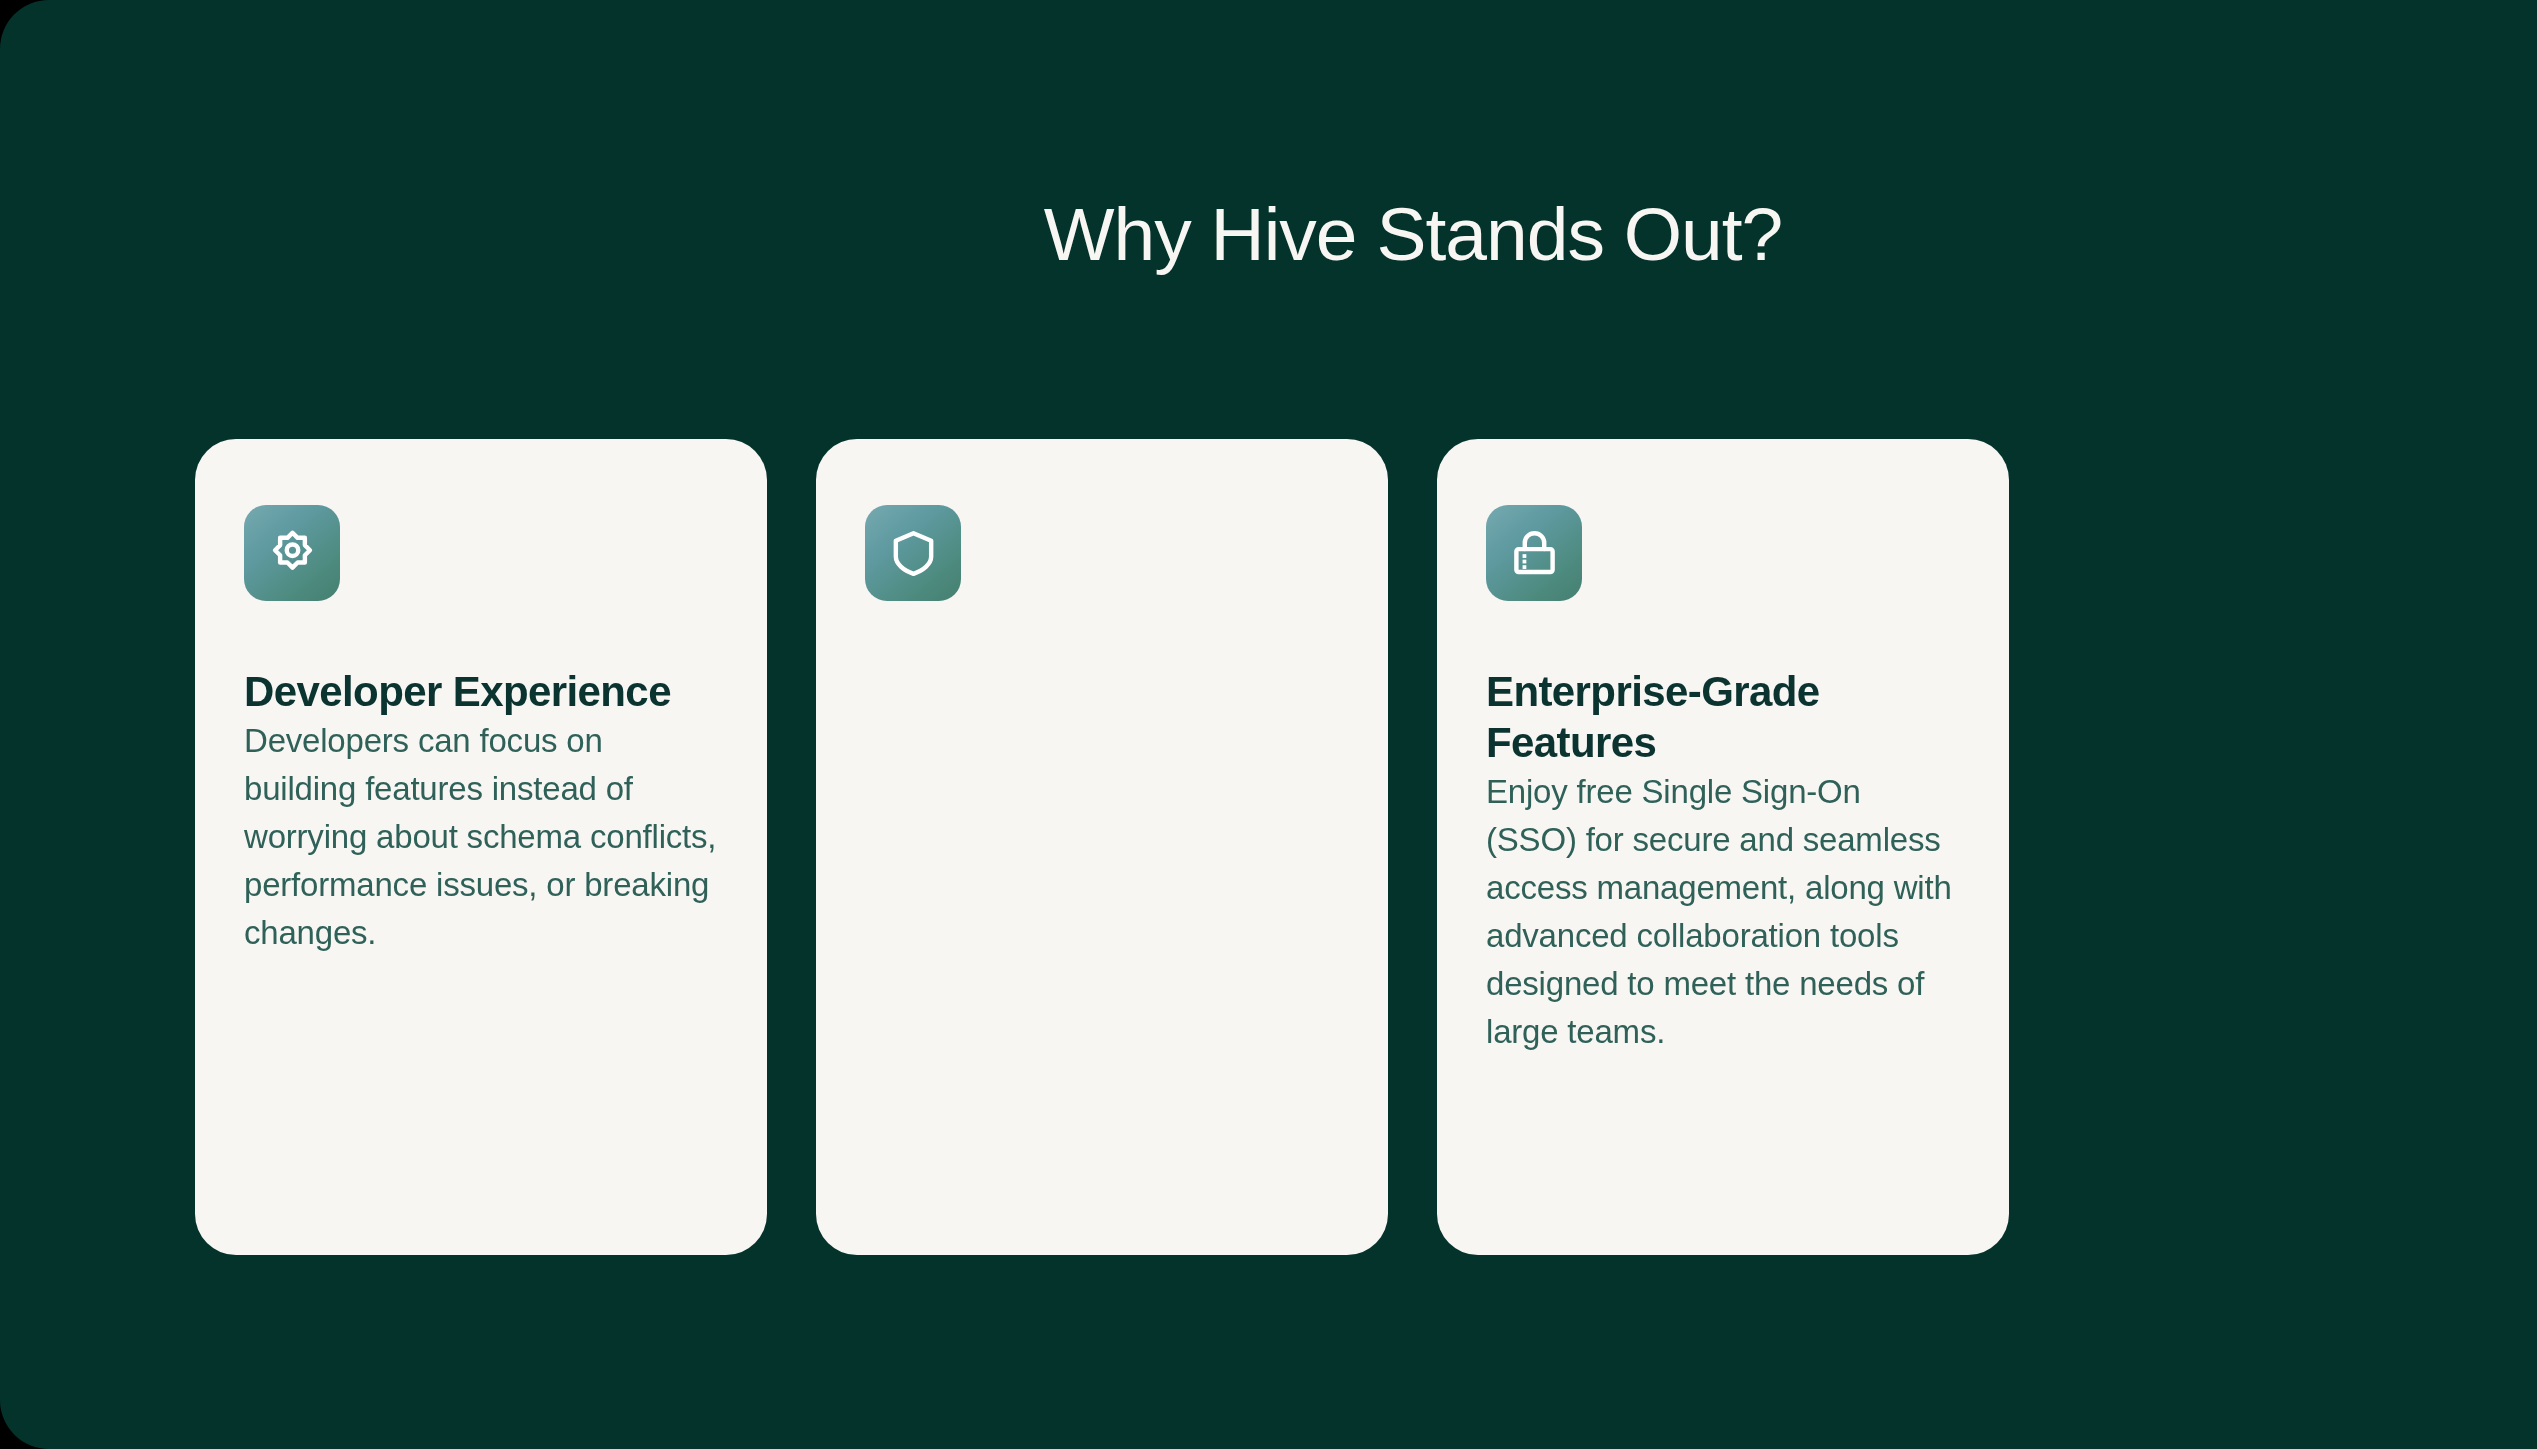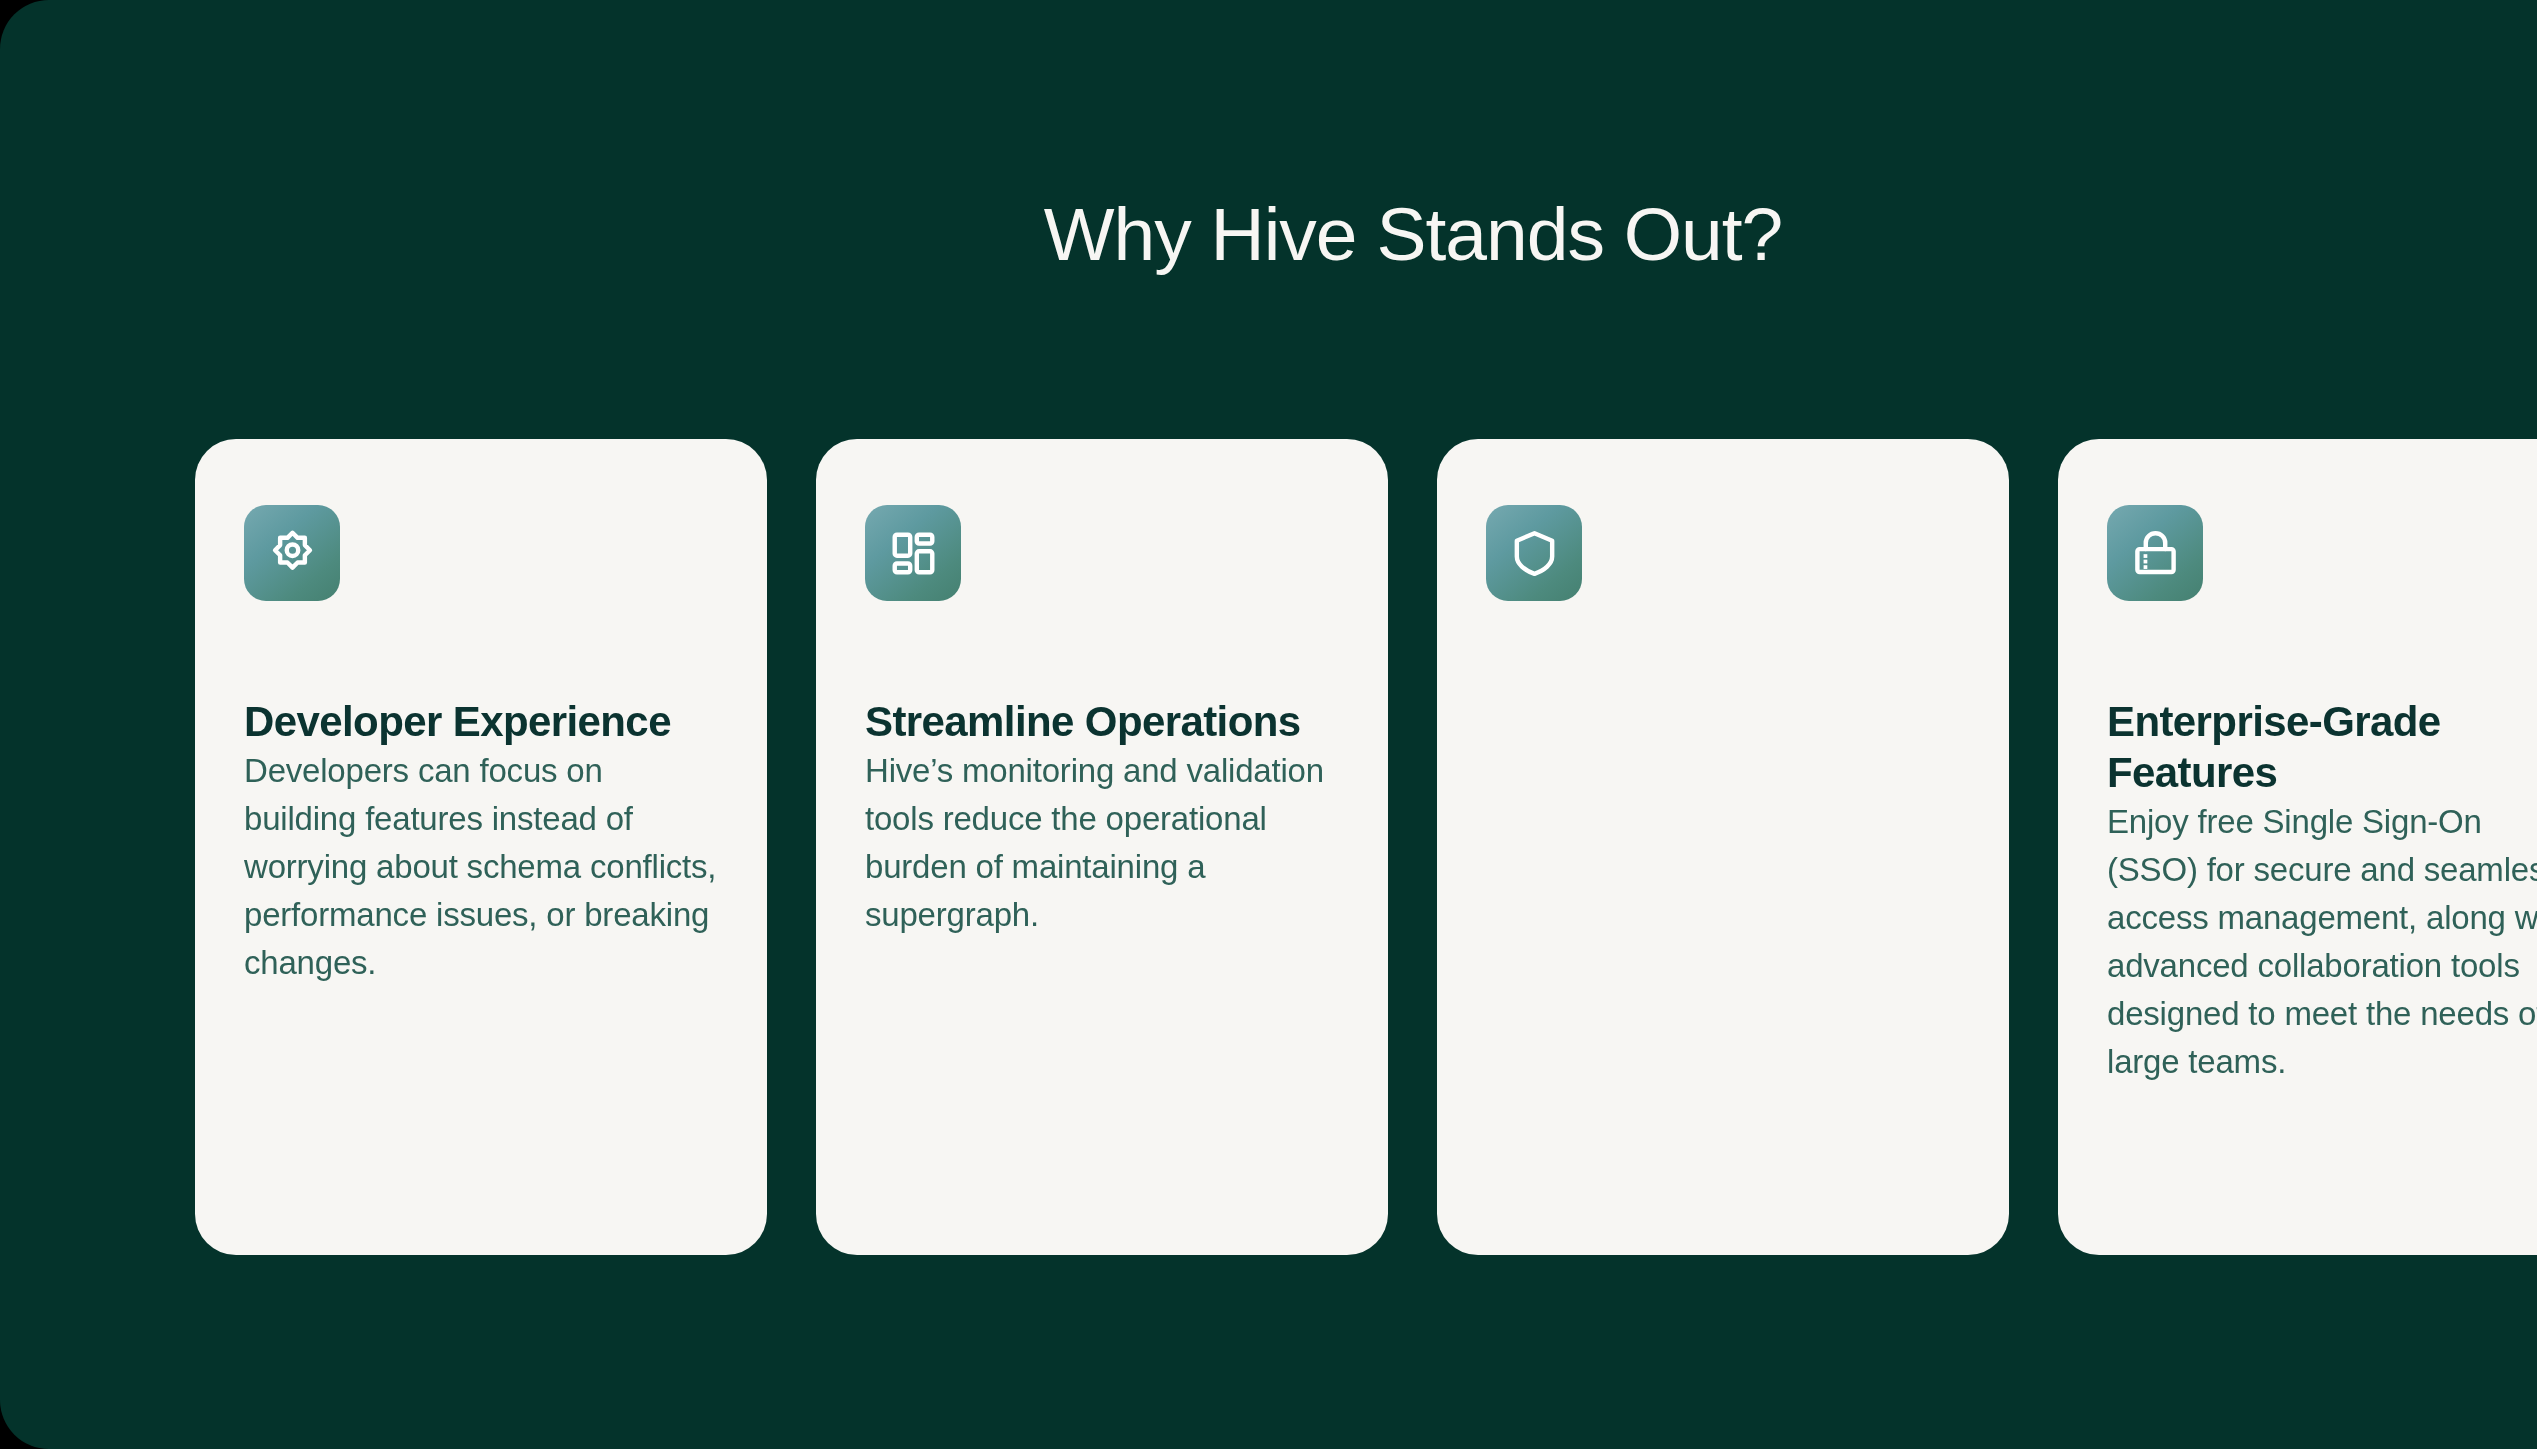--- a/index.html
+++ b/index.html
@@ -72,21 +72,21 @@
     justify-content: center;
     flex: none;
   }
   .icon-tile svg {
     width: 53px;
     height: 53px;
     display: block;
   }
 
   .card-title {
-    margin-top: 95px;
+    margin-top: 65px;
     color: #0b3330;
     font-size: 42px;
     font-weight: 700;
     line-height: 1.22;
     letter-spacing: -0.6px;
   }
 
   .card-body {
     color: #2f6158;
     font-size: 33px;
@@ -110,34 +110,20 @@
           <svg viewBox="0 0 24 24" fill="none" stroke="#ffffff" stroke-width="2" stroke-linecap="round" stroke-linejoin="round">
             <path d="M12 2.6 14.3 4.9h3.3v3.3L19.9 10.5 17.6 12.8v3.3h-3.3L12 18.4 9.7 16.1H6.4v-3.3L4.1 10.5 6.4 8.2V4.9h3.3z"></path>
             <circle cx="12" cy="10.5" r="2.6"></circle>
           </svg>
         </span>
       </div>
       <div class="card-title">Developer Experience</div>
       <div class="card-body">Developers can focus on building features instead of worrying about schema conflicts, performance issues, or breaking changes.</div>
     </div>
 
-    <div class="card">
-      <div class="icon-tile">
-        <span>
-          <svg viewBox="0 0 24 24" fill="none" stroke="#ffffff" stroke-width="2" stroke-linecap="round" stroke-linejoin="round">
-            <rect x="3.5" y="3.5" width="7" height="9.5" rx="1"></rect>
-            <rect x="3.5" y="16.5" width="7" height="4" rx="1"></rect>
-            <rect x="13.5" y="3.5" width="7" height="4" rx="1"></rect>
-            <rect x="13.5" y="11" width="7" height="9.5" rx="1"></rect>
-          </svg>
-        </span>
-      </div>
-      <div class="card-title">Streamline Operations</div>
-      <div class="card-body">Hive’s monitoring and validation tools reduce the operational burden of maintaining a supergraph.</div>
-    </div>
 
     <div class="card">
       <div class="icon-tile">
         <span>
           <svg viewBox="0 0 24 24" fill="none" stroke="#ffffff" stroke-width="2" stroke-linecap="round" stroke-linejoin="round">
             <path d="M12 2.8 20 6.2v7.2c0 3.3-3.4 6.2-8 7.8-4.6-1.6-8-4.5-8-7.8V6.2z"></path>
           </svg>
         </span>
       </div>
     </div>

